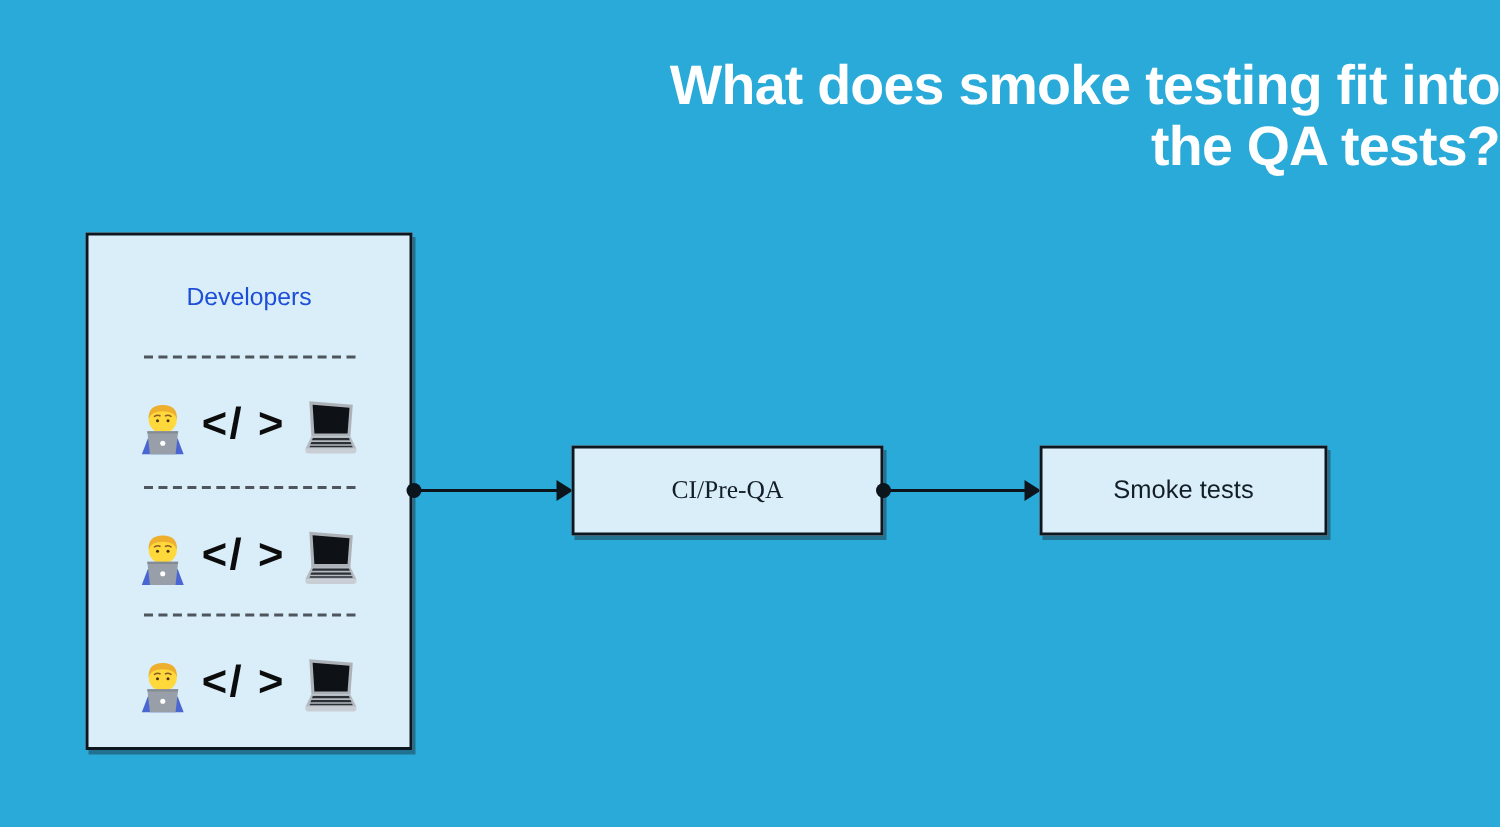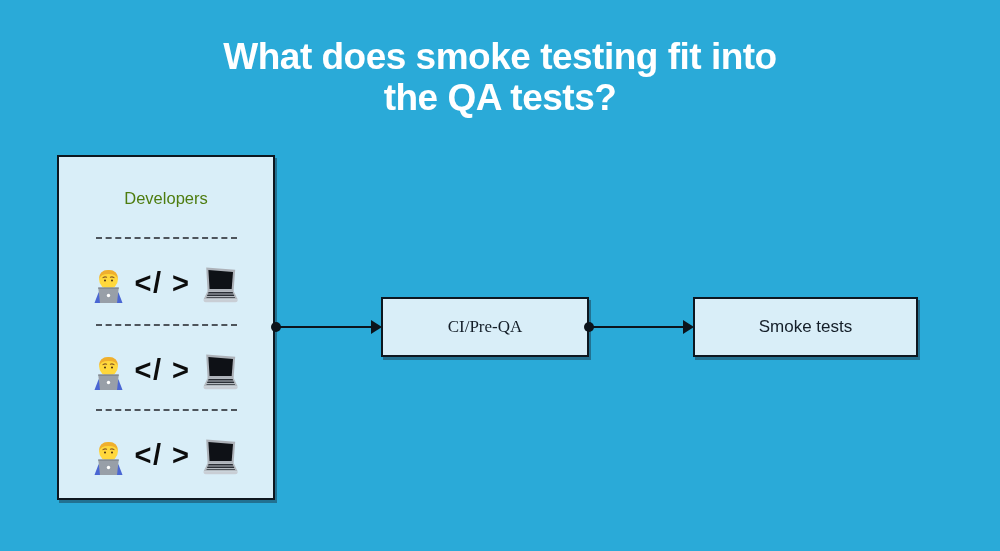--- a/index.html
+++ b/index.html
@@ -14,37 +14,37 @@
   body {
     width: 1000px; height: 551px;
     background: var(--bg);
     font-family: "Liberation Sans", sans-serif;
     overflow: hidden;
   }
   .canvas { position: relative; width: 1000px; height: 551px; }
 
   .title {
     position: absolute; top: 36px; left: 0; width: 100%;
-    margin: 0; text-align: center;
+    margin: 0; text-align: right;
     color: var(--title-color);
     font-size: 37px; font-weight: 800; line-height: 41px;
     letter-spacing: -0.5px;
   }
   .title span { white-space: nowrap; }
 
   .panel {
     position: absolute; left: 57px; top: 155px;
     width: 218px; height: 345px;
     background: var(--panel);
     border: 2px solid var(--stroke);
     box-shadow: 2px 3px 0 rgba(25,45,60,0.45);
   }
   .panel-label {
     position: absolute; top: 32px; left: 0; width: 100%;
-    text-align: center; font-size: 16.5px; color: #4d7c0f;
+    text-align: center; font-size: 16.5px; color: #1d4ed8;
   }
   .dash {
     position: absolute; left: 37px; width: 141px; height: 0;
     border-top: 2px dashed var(--dash);
   }
   .dash1 { top: 80px; } .dash2 { top: 167px; } .dash3 { top: 252px; }
 
   .dev-row {
     position: absolute; left: 0; width: 100%; height: 44px;
     display: flex; align-items: center; justify-content: center;
@@ -58,21 +58,21 @@
 
   .node {
     position: absolute;
     background: var(--panel);
     border: 2px solid var(--stroke);
     box-shadow: 2px 3px 0 rgba(25,45,60,0.45);
     display: flex; align-items: center; justify-content: center;
     font-size: 17px; color: #141E28;
   }
   .node-ci    { left: 381px; top: 297px; width: 208px; height: 60px; font-family: Liberation Serif, serif; }
-  .node-smoke { left: 693px; top: 297px; width: 225px; height: 60px; }
+  .node-smoke { left: 693px; top: 297px; width: 192px; height: 60px; }
 
   .conn-line { position: absolute; top: 326px; height: 2px; background: #0C141C; }
   .conn1 { left: 275px; width: 98px; }
   .conn2 { left: 588px; width: 96px; }
   .conn-dot {
     position: absolute; top: 322px; width: 10px; height: 10px;
     border-radius: 50%; background: #0C141C;
   }
   .dot1 { left: 271px; } .dot2 { left: 584px; }
   .arrowhead {

